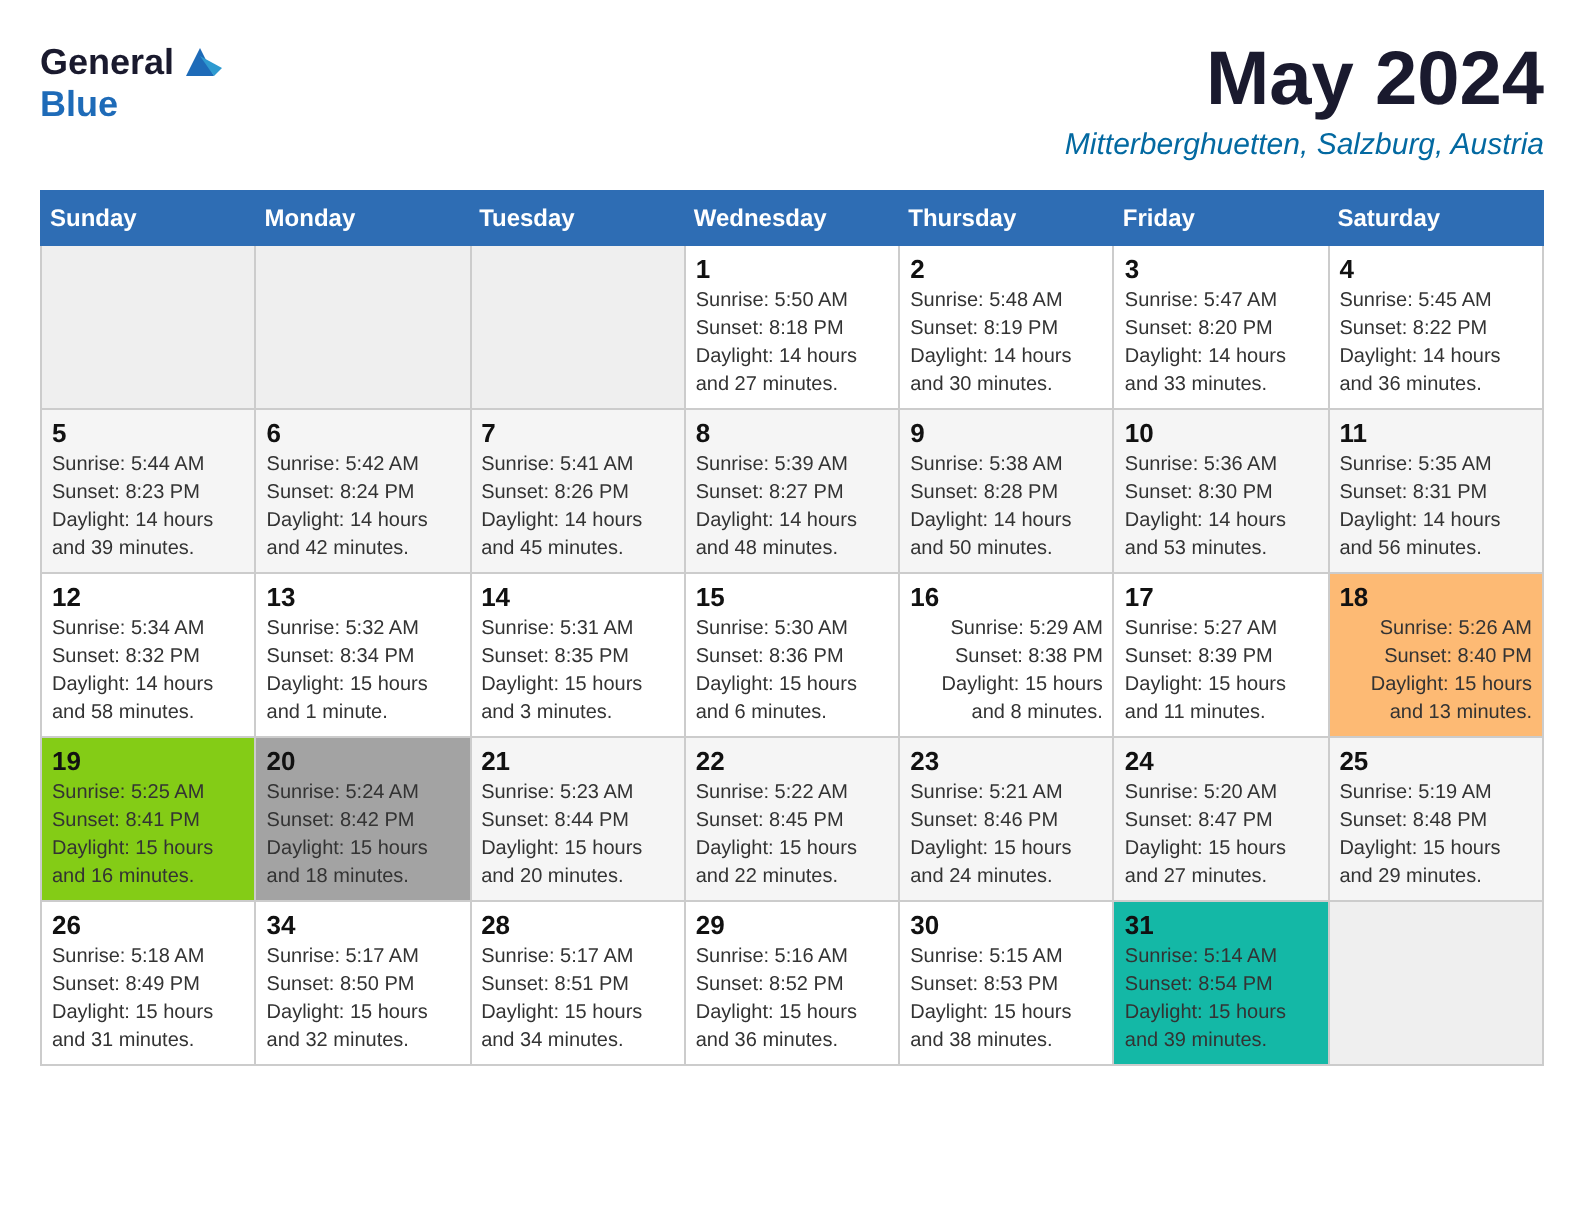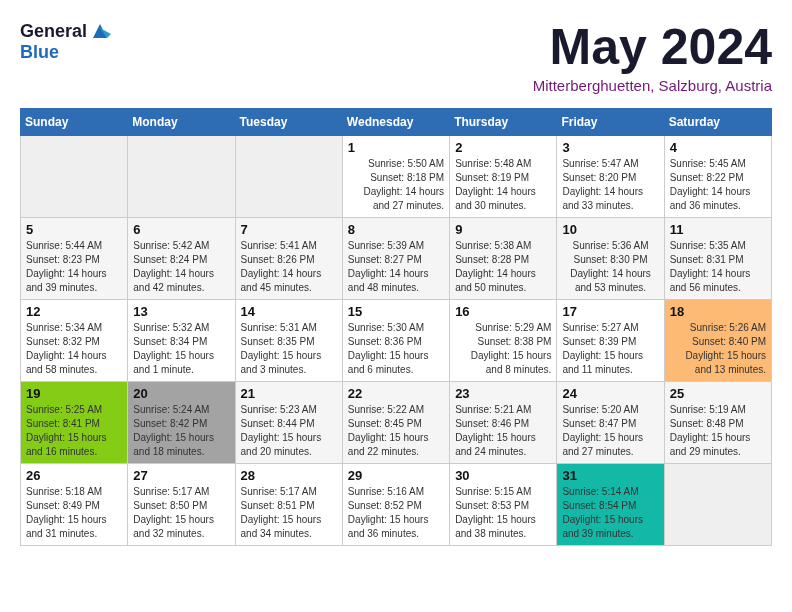--- a/index.html
+++ b/index.html
@@ -40,29 +40,30 @@
     }
     .logo-icon {
       width: 22px;
       height: 22px;
       margin-left: 2px;
     }
     .title-block {
       text-align: right;
     }
     .month-title {
-      font-size: 50px;
+      font-size: 38px;
       font-weight: bold;
       color: #1a1a2e;
       line-height: 1.1;
     }
     .subtitle {
       font-size: 15px;
-      color: #701a75;
+      color: #0369a1;
       margin-top: 2px;
+      font-style: italic;
     }
     .calendar {
       width: 100%;
       border-collapse: collapse;
       font-size: 11px;
     }
     .calendar th {
       background: #2e6db4;
       color: #fff;
       padding: 6px 4px;
@@ -131,21 +132,21 @@
         <th>Saturday</th>
       </tr>
     </thead>
     <tbody id="calendar-body">
     <tr>
           <td style="background: rgb(239, 239, 239);"></td>
           <td style="background: rgb(239, 239, 239);"></td>
           <td style="background: rgb(239, 239, 239);"></td>
           <td style="background: rgb(255, 255, 255);">
             <span class="day-num">1</span>
-            <div class="day-info" style="white-space: pre-line; text-align: right;">Sunrise: 5:50 AM
+            <div class="day-info" style="white-space: pre-line;">Sunrise: 5:50 AM
 Sunset: 8:18 PM
 Daylight: 14 hours and 27 minutes.</div>
           </td>
           <td style="background: rgb(255, 255, 255);">
             <span class="day-num">2</span>
             <div class="day-info" style="white-space: pre-line;">Sunrise: 5:48 AM
 Sunset: 8:19 PM
 Daylight: 14 hours and 30 minutes.</div>
           </td>
           <td style="background: rgb(255, 255, 255);">
@@ -187,21 +188,21 @@
 Daylight: 14 hours and 48 minutes.</div>
           </td>
           <td style="background: rgb(245, 245, 245);">
             <span class="day-num">9</span>
             <div class="day-info" style="white-space: pre-line;">Sunrise: 5:38 AM
 Sunset: 8:28 PM
 Daylight: 14 hours and 50 minutes.</div>
           </td>
           <td style="background: rgb(245, 245, 245);">
             <span class="day-num">10</span>
-            <div class="day-info" style="white-space: pre-line; text-align: center;">Sunrise: 5:36 AM
+            <div class="day-info" style="white-space: pre-line;">Sunrise: 5:36 AM
 Sunset: 8:30 PM
 Daylight: 14 hours and 53 minutes.</div>
           </td>
           <td style="background: rgb(245, 245, 245);">
             <span class="day-num">11</span>
             <div class="day-info" style="white-space: pre-line;">Sunrise: 5:35 AM
 Sunset: 8:31 PM
 Daylight: 14 hours and 56 minutes.</div>
           </td>
         </tr>
@@ -294,21 +295,21 @@
           </td>
         </tr>
         <tr>
           <td style="background: rgb(255, 255, 255);">
             <span class="day-num">26</span>
             <div class="day-info" style="white-space: pre-line;">Sunrise: 5:18 AM
 Sunset: 8:49 PM
 Daylight: 15 hours and 31 minutes.</div>
           </td>
           <td style="background: rgb(255, 255, 255);">
-            <span class="day-num">27</span>
+            <span class="day-num">34</span>
             <div class="day-info" style="white-space: pre-line;">Sunrise: 5:17 AM
 Sunset: 8:50 PM
 Daylight: 15 hours and 32 minutes.</div>
           </td>
           <td style="background: rgb(255, 255, 255);">
             <span class="day-num">28</span>
             <div class="day-info" style="white-space: pre-line;">Sunrise: 5:17 AM
 Sunset: 8:51 PM
 Daylight: 15 hours and 34 minutes.</div>
           </td>

